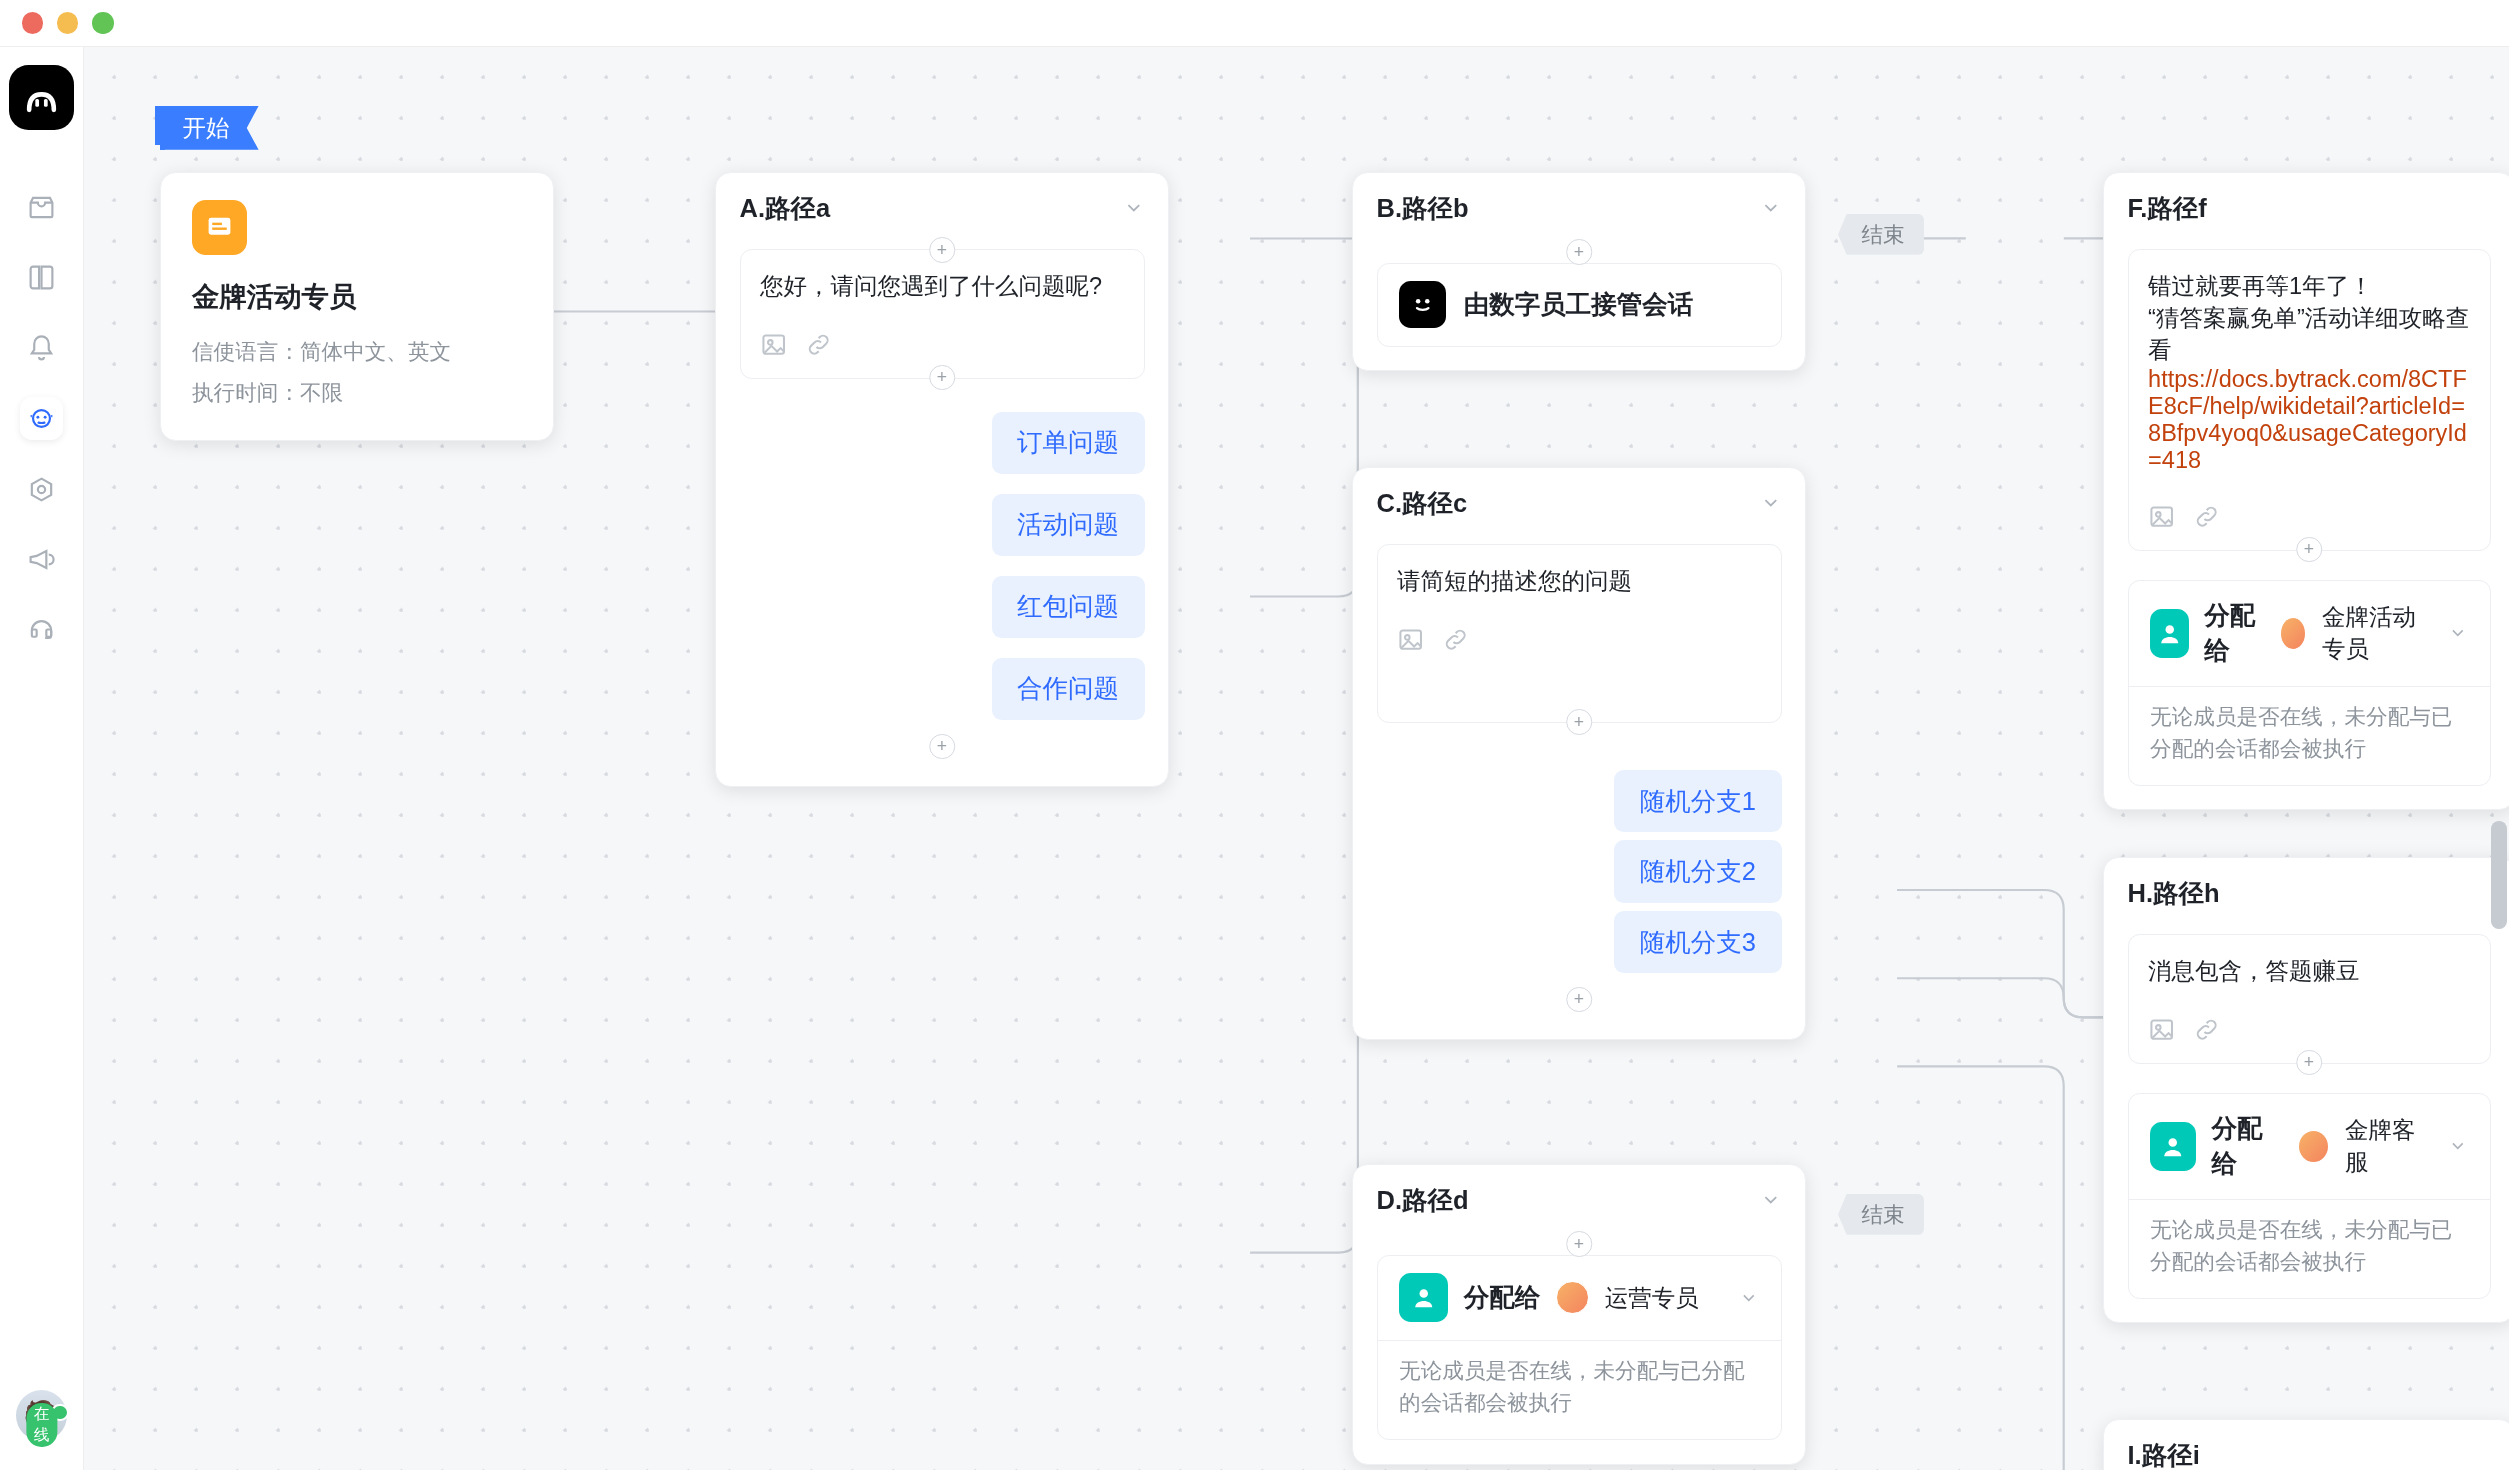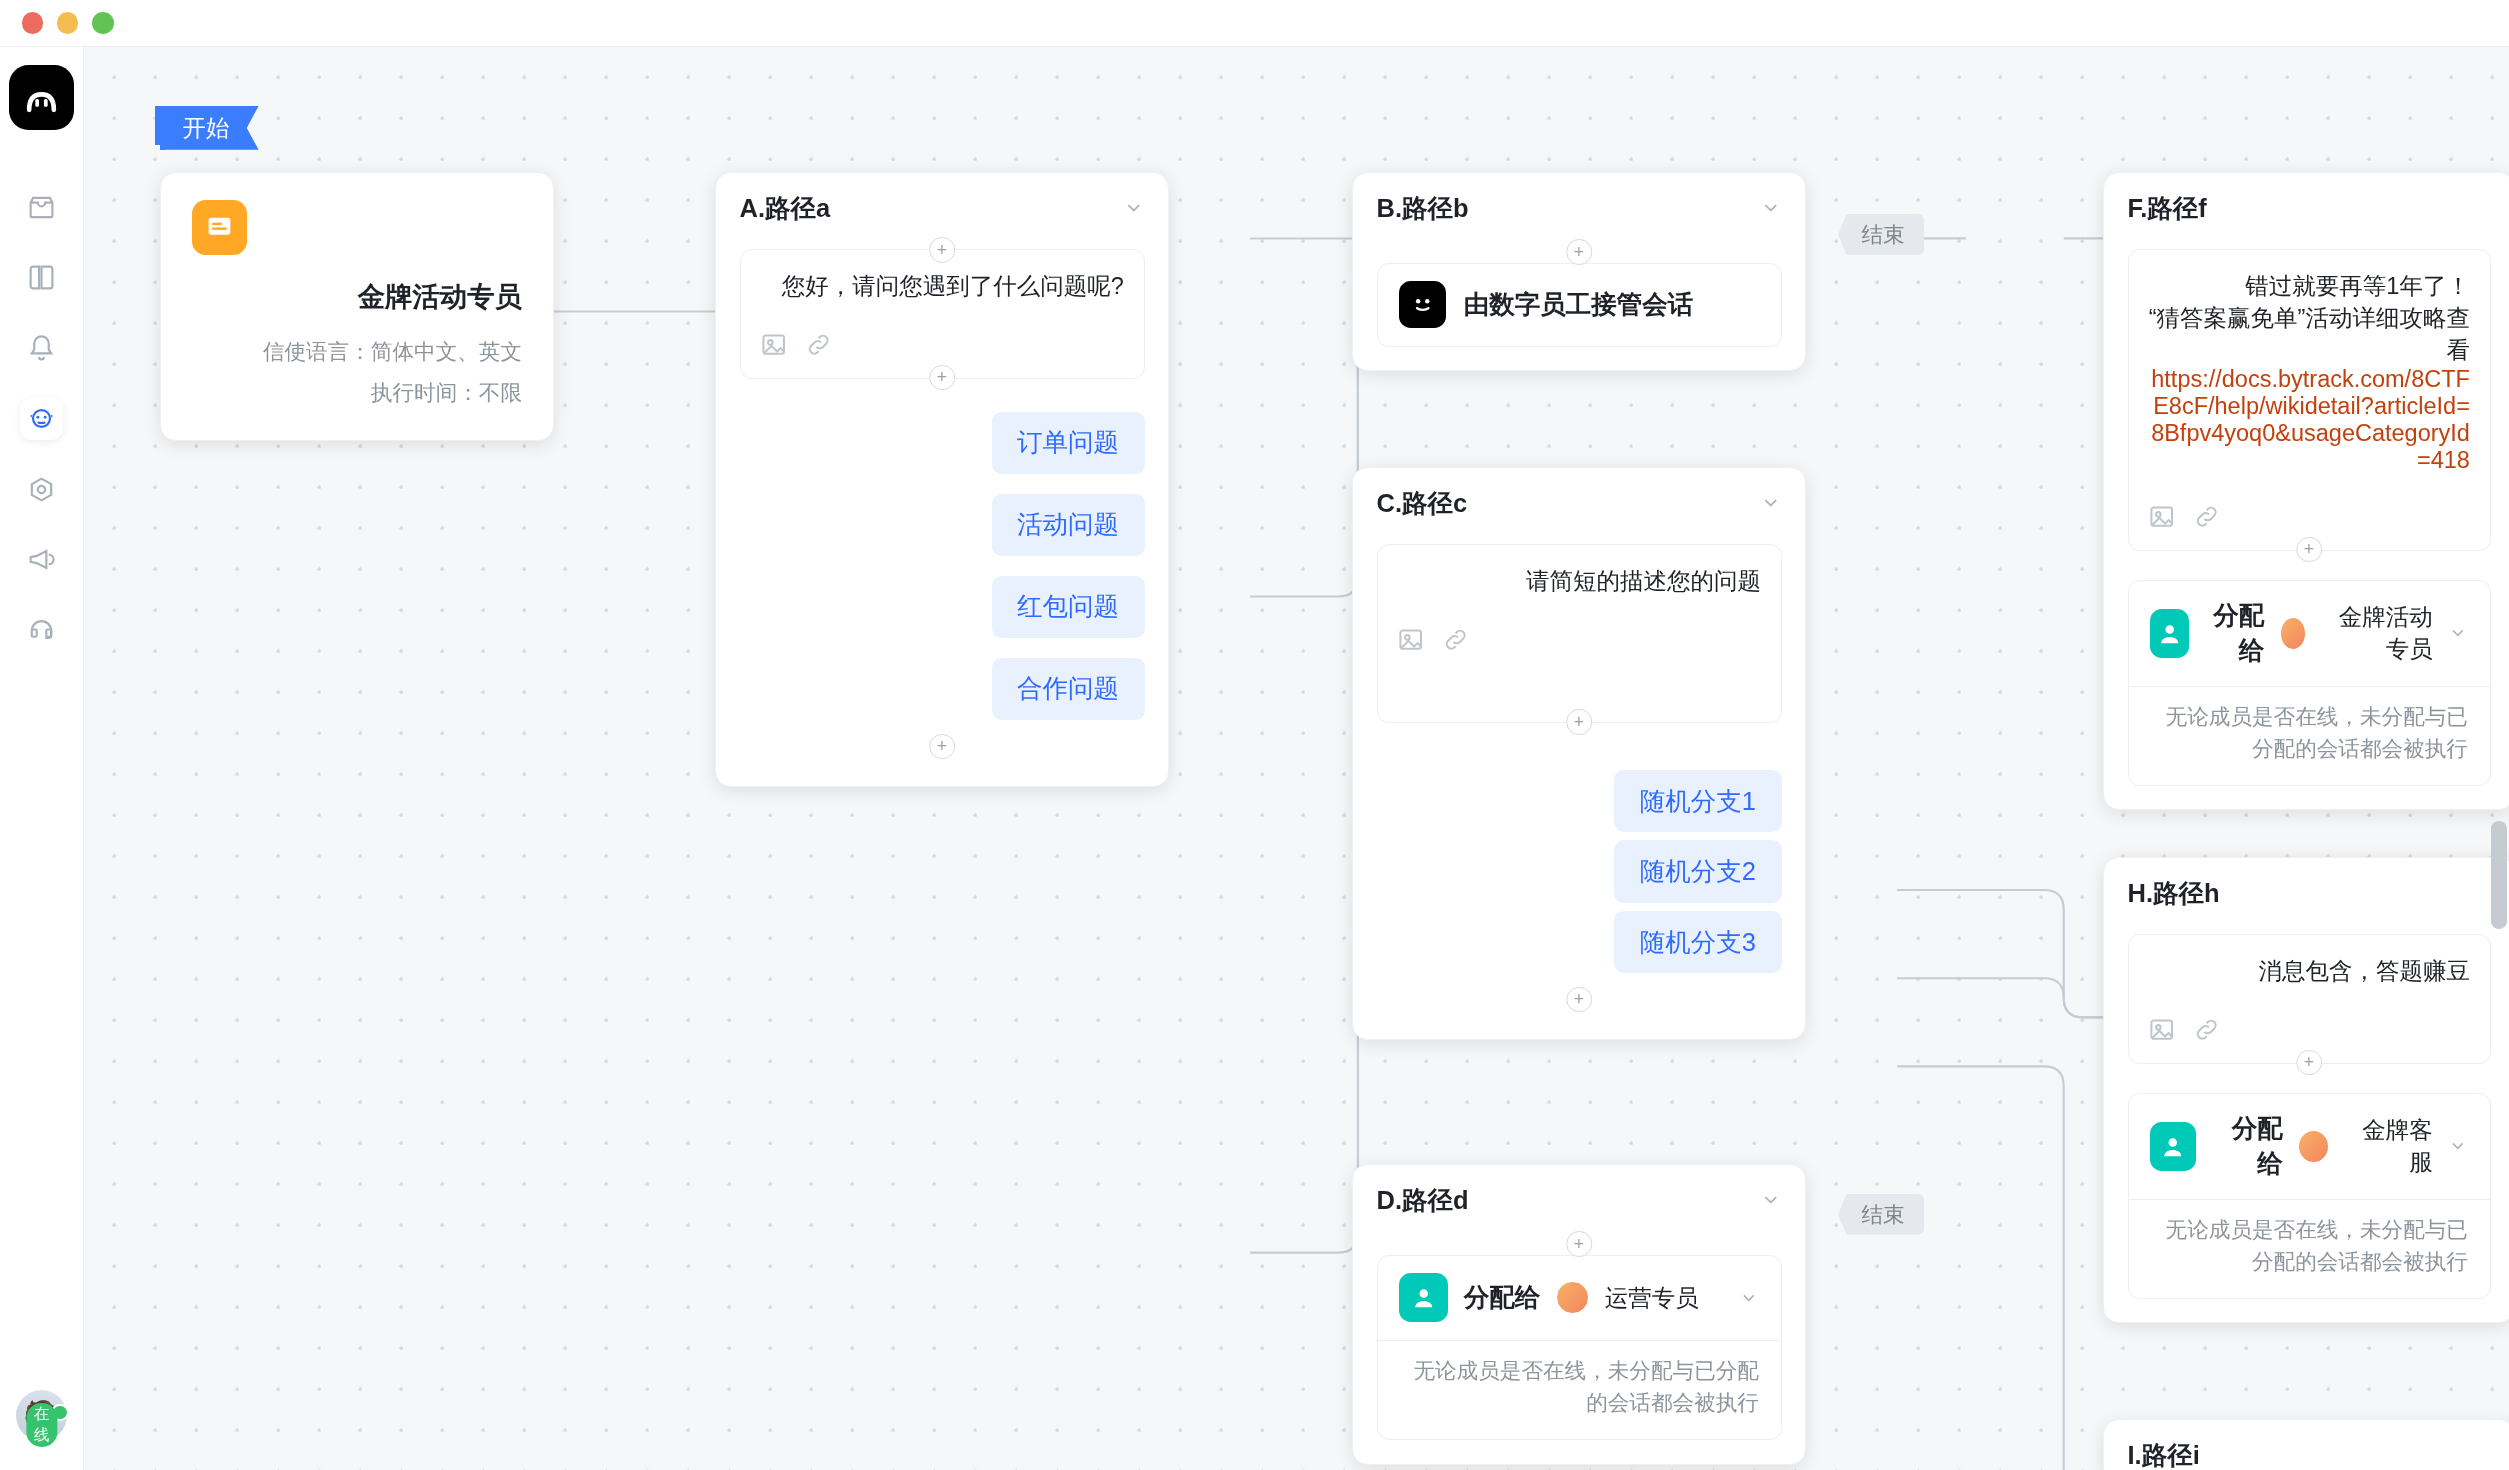--- a/index.html
+++ b/index.html
@@ -61,21 +61,20 @@
   }
 
   
   .canvas {
     flex:1; position:relative;
     background: #f6f7f9;
     background-image: radial-gradient(circle, #d7dbe0 2px, transparent 2px);
     background-size: 41px 41px;
     background-position: 9.8px 9.8px;
     overflow:hidden;
-    text-align:right;
   }
 
   .start-tag {
     position:absolute; top: 59px; left: 76px;
     background:#3a7dff; color:#fff;
     padding: 5.9px 17.6px; font-size: 23.5px; font-weight:500;
     border-left: 5.9px solid #3a7dff;
     clip-path: polygon(0 0, 100% 0, 88% 50%, 100% 100%, 0 100%);
     padding-right: 29px;
   }

